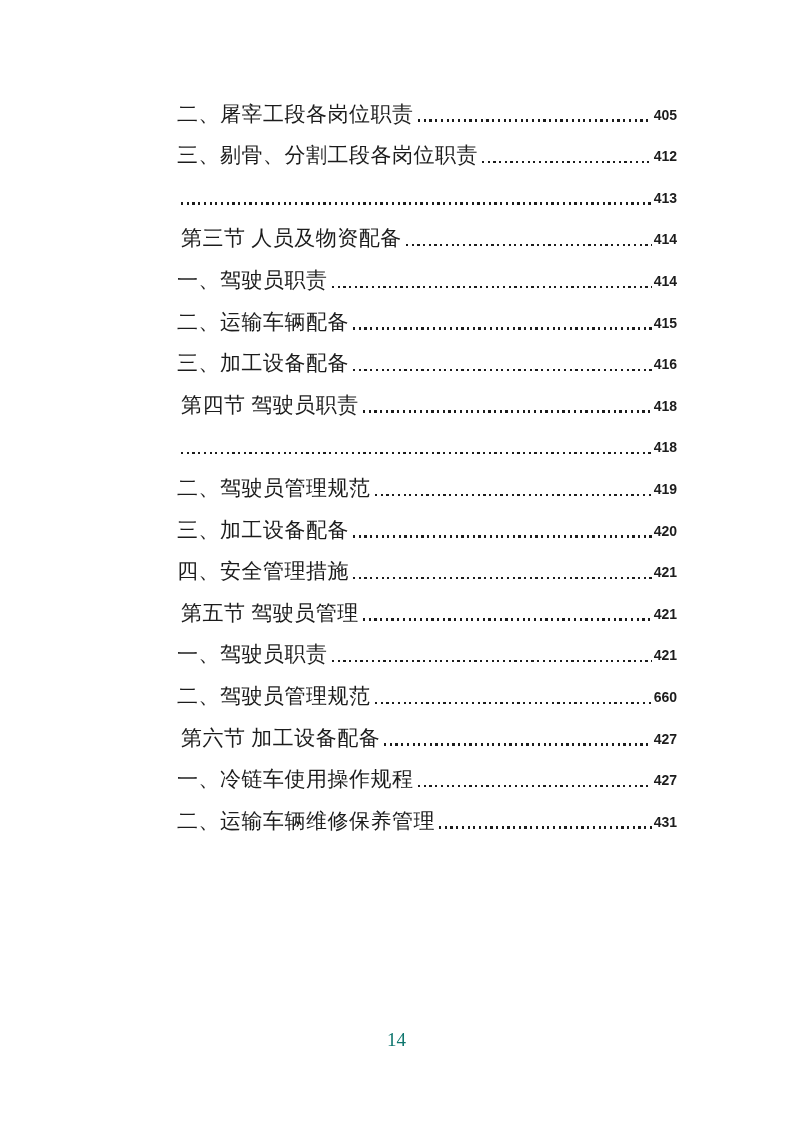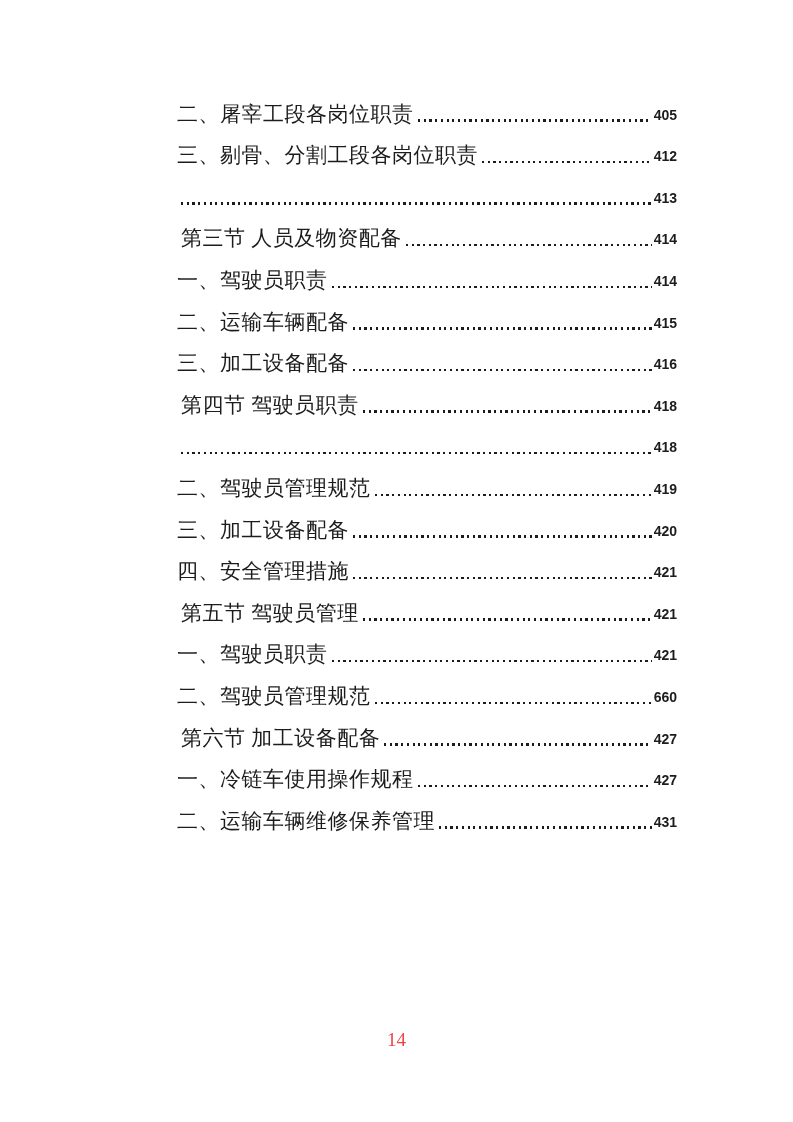--- a/index.html
+++ b/index.html
@@ -50,21 +50,21 @@
     flex: 0 0 auto;
     font-weight: bold;
   }
   .footer {
     position: absolute;
     top: 1029px;
     left: 0;
     width: 100%;
     text-align: center;
     font-size: 19px;
-    color: #ef4444;
+    color: #0f766e;
   }
 </style>
 </head>
 <body>
 
 <div class="page">
 
   <div class="toc">
       <div class="toc-row level-sub">
       <span class="toc-label">二、屠宰工段各岗位职责</span>

